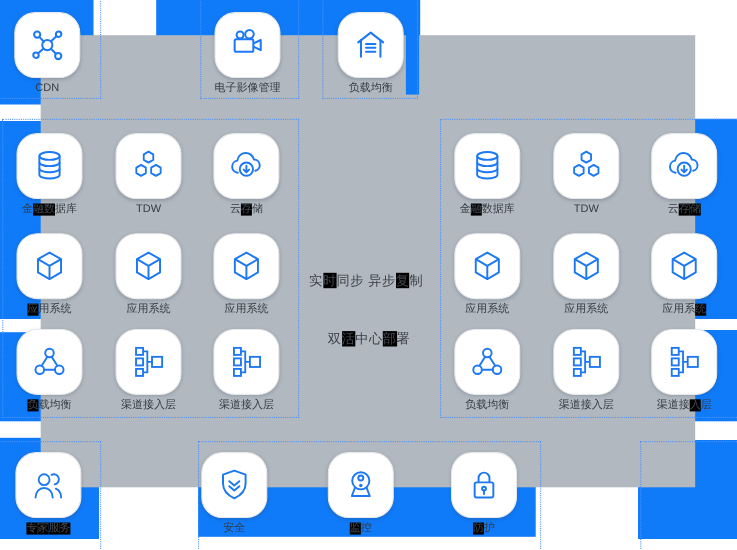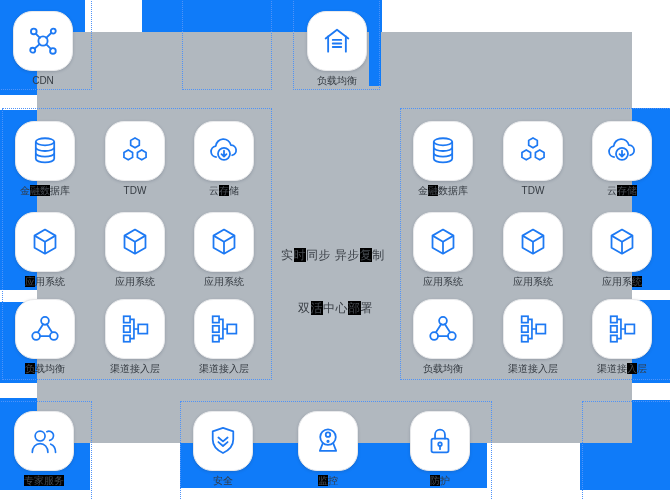--- a/index.html
+++ b/index.html
@@ -162,20 +162,28 @@
   <div class="ctext" style="left:298px;top:300px">双<span class="g">活</span>中心<span class="g">部</span>署</div>
 
   <div class="node" style="left:-2px;top:11px">
     <div class="tile">
         <svg class="ic">
           <use href="#i-cdn"></use>
         </svg>
       </div>
     <div class="lbl">CDN</div>
   </div>
+  <div class="node" style="left:180px;top:11px">
+    <div class="tile">
+        <svg class="ic">
+          <use href="#i-camera"></use>
+        </svg>
+      </div>
+    <div class="lbl">电子影像管理</div>
+  </div>
   <div class="node" style="left:292px;top:11px">
     <div class="tile">
         <svg class="ic">
           <use href="#i-house"></use>
         </svg>
       </div>
     <div class="lbl">负载均衡</div>
   </div>
 
   <div class="node" style="left:0;top:121px">
@@ -325,21 +333,21 @@
   </div>
 
   <div class="node" style="left:-1px;top:411px">
     <div class="tile">
         <svg class="ic">
           <use href="#i-users"></use>
         </svg>
       </div>
     <div class="lbl"><span class="g">专</span><span class="g">家</span><span class="g">服</span><span class="g">务</span></div>
   </div>
-  <div class="node" style="left:178px;top:411px">
+  <div class="node" style="left:168px;top:411px">
     <div class="tile">
         <svg class="ic">
           <use href="#i-shield"></use>
         </svg>
       </div>
     <div class="lbl">安全</div>
   </div>
   <div class="node" style="left:283px;top:411px">
     <div class="tile">
         <svg class="ic">

